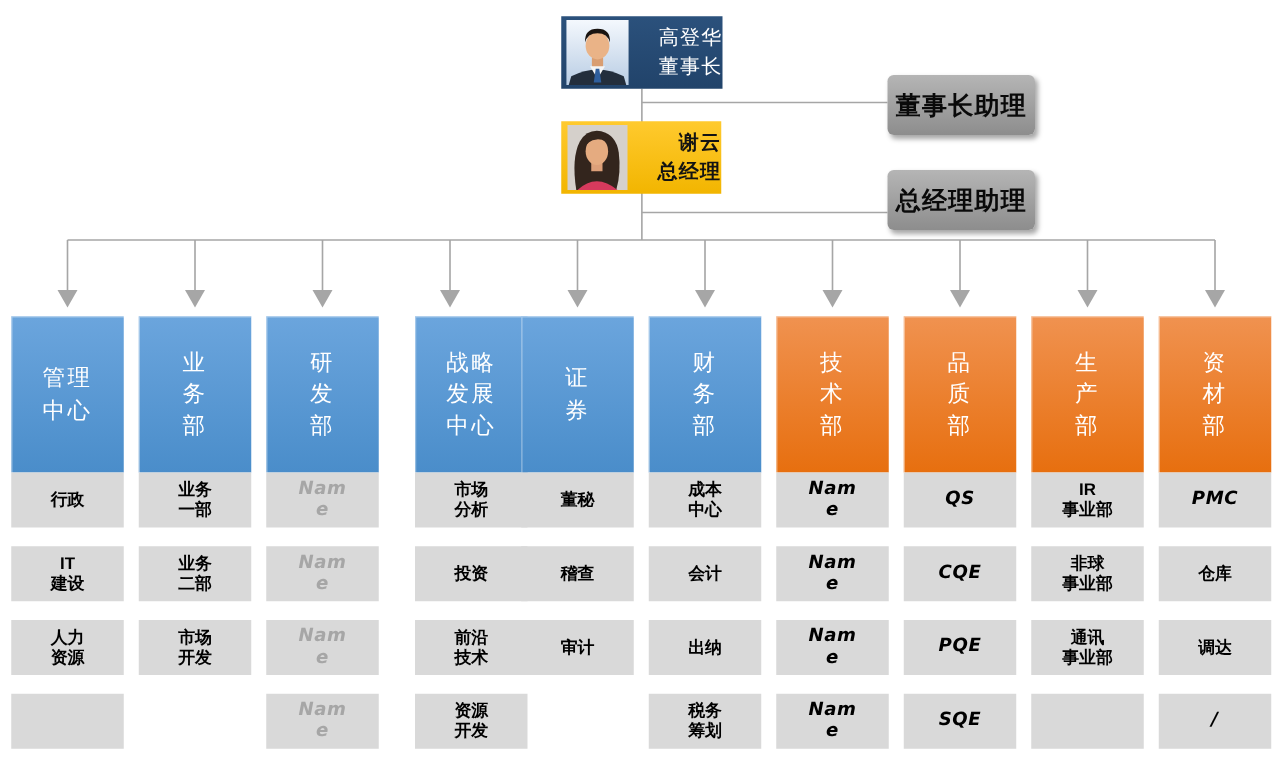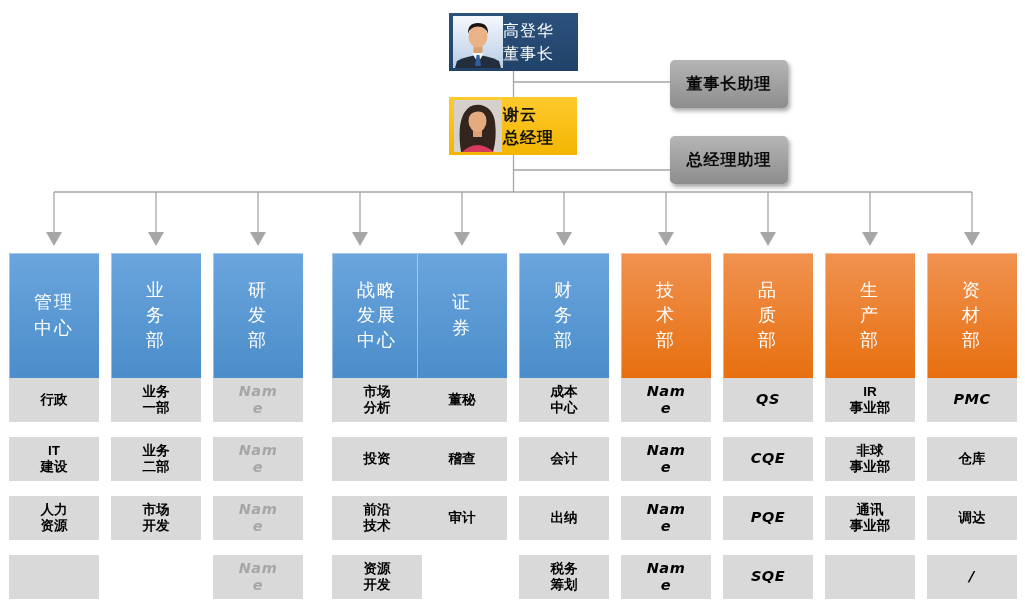--- a/index.html
+++ b/index.html
@@ -11,31 +11,31 @@
   .connectors { position:absolute; left:0; top:0; z-index:0; }
 
   
   .exec { position:absolute; display:flex; z-index:2; }
   .chairman { left:449px; top:13px; width:129px; height:58px;
     background:linear-gradient(180deg,#2b517c,#21436a); }
   .gm { left:449px; top:97px; width:128px; height:58px;
     background:linear-gradient(180deg,#ffca2e,#f2b500); }
   .photo { width:50px; height:52px; margin:3px 0 3px 4px; flex:0 0 auto; }
   .photo svg { width:100%; height:100%; display:block; }
-  .exec-text { flex:1; display:flex; flex-direction:column; align-items:flex-start;
+  .exec-text { flex:1; display:flex; flex-direction:column; align-items:flex-end;
     justify-content:center; line-height:1.45; font-size:16px; letter-spacing:1px; }
   .chairman .exec-text { color:#ffffff; }
   .gm .exec-text { color:#131313; font-weight:bold;border-radius:10px; }
 
   
-  .assistant { position:absolute; left:670px; width:118px; height:48px;
+  .assistant { position:absolute; left:710px; width:118px; height:48px;
     background:linear-gradient(180deg,#b5b5b5,#8d8d8d);
     border-radius:5px; box-shadow:2px 3px 4px rgba(0,0,0,.35);
     display:flex; align-items:center; justify-content:center;
-    font-size:16px; font-weight:bold; color:#0a0a0a; letter-spacing:1px; z-index:2; }
+    font-size:20px; font-weight:bold; color:#0a0a0a; letter-spacing:1px; z-index:2; }
 
   
   .col { position:absolute; top:253px; width:90px; z-index:1; }
   .col-header { height:125px; display:flex; align-items:center; justify-content:center;
     text-align:center; white-space:pre-line; color:#fff; font-size:18px;
     line-height:1.4; letter-spacing:2px;
     box-shadow:inset 1px 1px 0 rgba(255,255,255,.4); }
   .col-header.blue { background:linear-gradient(180deg,#6ba5dd,#4a8dca); }
   .col-header.orange { background:linear-gradient(180deg,#f09250,#e76f0f); }
   .item { height:44px; margin-top:15px; background:#d9d9d9;

